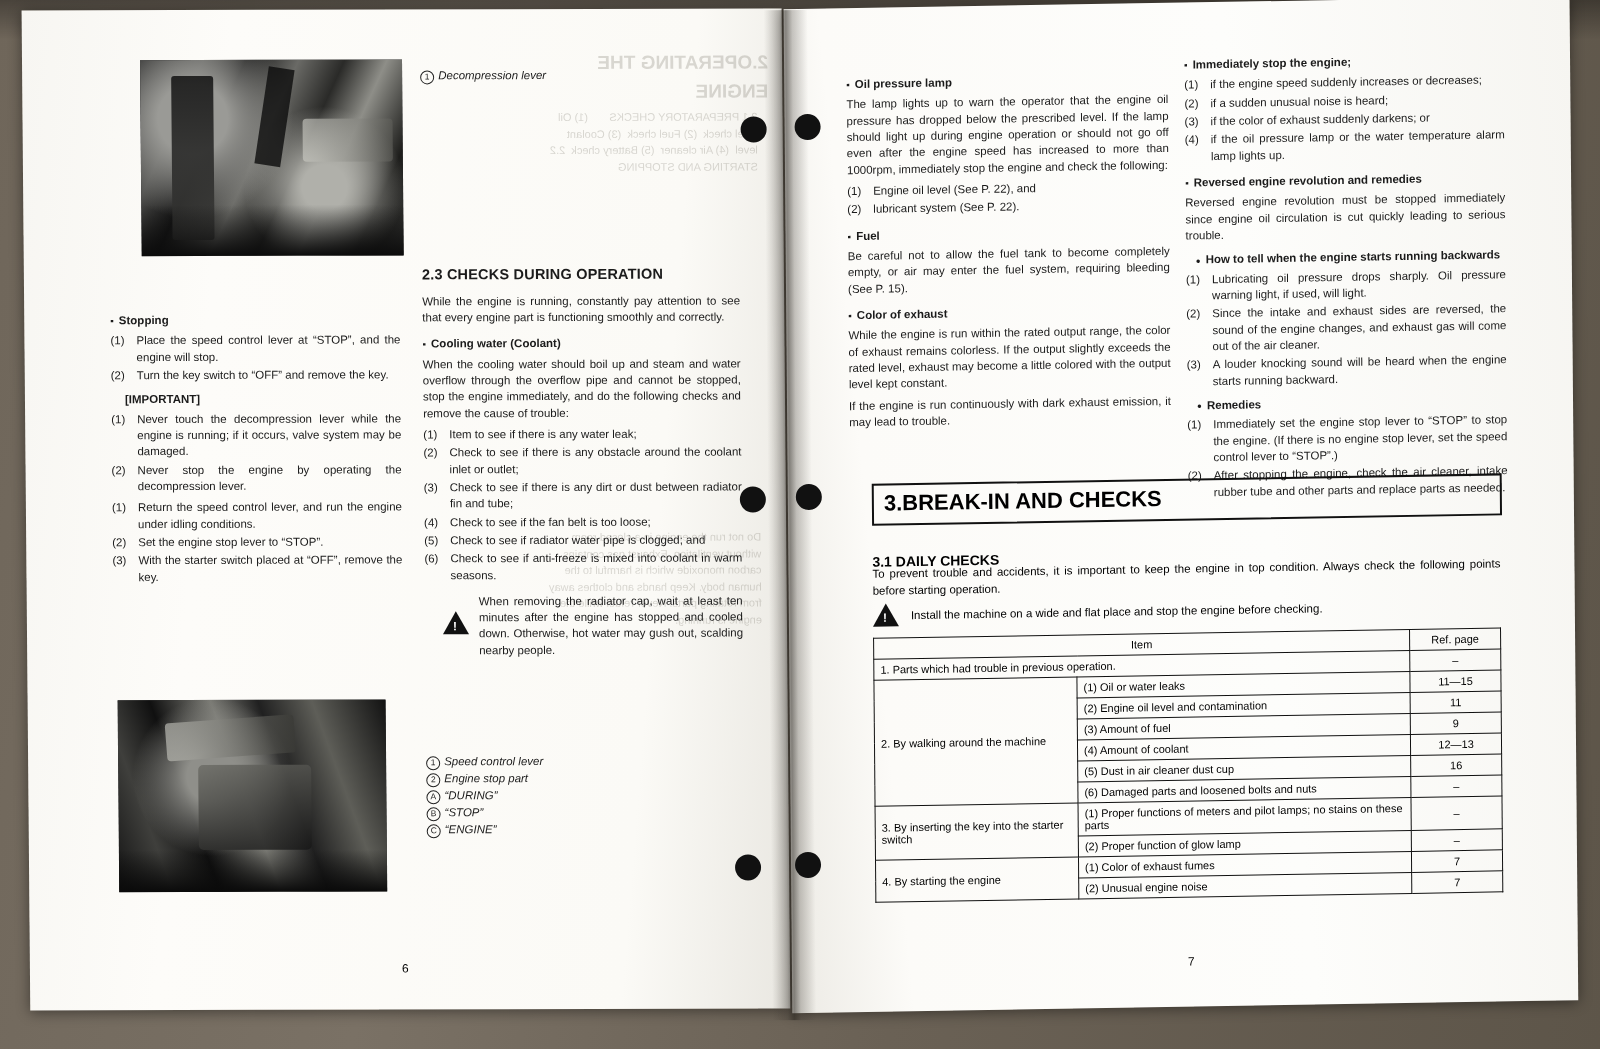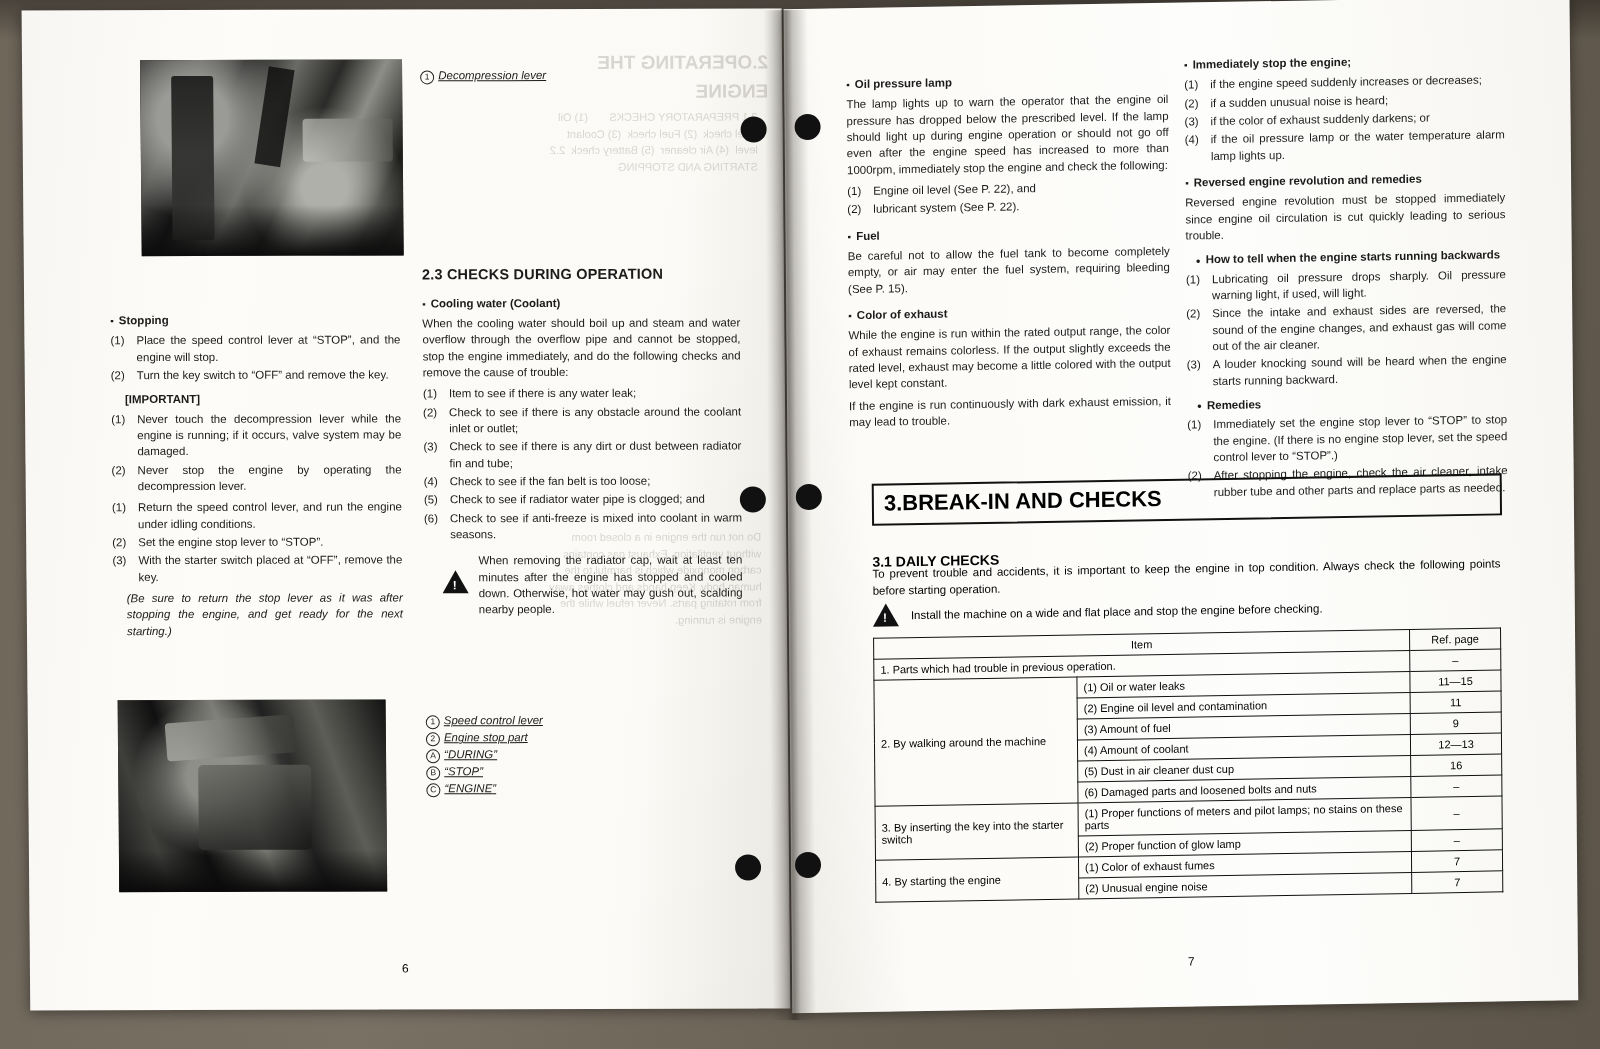--- a/index.html
+++ b/index.html
@@ -40,21 +40,21 @@
   ol.num li{position:relative;padding-left:26px;margin-bottom:2px;}
   ol.num li .n{position:absolute;left:0;width:24px;text-align:left;}
   .indent{padding-left:14px;}
   .imp{font-weight:bold;margin:8px 0 3px 14px;}
 
   .photo{position:absolute;background:#2b2b2b;overflow:hidden;}
   #photo1{left:118px;top:50px;width:262px;height:196px;}
   #photo2{left:90px;top:690px;width:268px;height:192px;}
   .photoinner{position:absolute;inset:0;}
 
-  .caption{font-style:italic;font-size:11.5px;text-decoration:underline;}
+  .caption{font-style:italic;font-size:11.5px;}
   .caption .circ{display:inline-block;width:12px;height:12px;border:1px solid #222;border-radius:50%;
       font-size:8.5px;line-height:11px;text-align:center;font-style:normal;margin-right:4px;}
 
   .warn{display:inline-block;width:0;height:0;border-left:13px solid transparent;border-right:13px solid transparent;border-bottom:23px solid #111;position:relative;}
   .warn:after{content:"!";position:absolute;left:-3px;top:7px;width:6px;color:#fff;font-size:12px;font-weight:bold;}
 
   
   .ghost{position:absolute;color:rgba(90,85,75,.22);font-size:11px;line-height:1.5;
          transform:scaleX(-1);pointer-events:none;user-select:none;}
 
@@ -104,29 +104,29 @@
         <ol class="num indent">
           <li><span class="n">(1)</span><span>Never touch the decompression lever while the engine is running; if it occurs, valve system may be damaged.</span></li>
           <li><span class="n">(2)</span><span>Never stop the engine by operating the decompression lever.</span></li>
         </ol>
 
         <ol class="num">
           <li><span class="n">(1)</span><span>Return the speed control lever, and run the engine under idling conditions.</span></li>
           <li><span class="n">(2)</span><span>Set the engine stop lever to “STOP”.</span></li>
           <li><span class="n">(3)</span><span>With the starter switch placed at “OFF”, remove the key.</span></li>
         </ol>
-        <p class="indent" style="font-style:italic;">(Be sure to return the stop lever as it was after stopping the engine, and get ready for the next starting.)</p>
       </div>
 
       <div class="col colL2">
         <div class="caption" style="margin-bottom:28px;">
           <span class="circ">1</span><span>Decompression lever</span>
         </div>
 
         <h2 class="sec" style="margin-top:180px;">2.3 CHECKS DURING OPERATION</h2>
+        <p>While the engine is running, constantly pay attention to see that every engine part is functioning smoothly and correctly.</p>
 
         <div class="bullethead">Cooling water (Coolant)</div>
         <p>When the cooling water should boil up and steam and water overflow through the overflow pipe and cannot be stopped, stop the engine immediately, and do the following checks and remove the cause of trouble:</p>
         <ol class="num">
           <li><span class="n">(1)</span><span>Item to see if there is any water leak;</span></li>
           <li><span class="n">(2)</span><span>Check to see if there is any obstacle around the coolant inlet or outlet;</span></li>
           <li><span class="n">(3)</span><span>Check to see if there is any dirt or dust between radiator fin and tube;</span></li>
           <li><span class="n">(4)</span><span>Check to see if the fan belt is too loose;</span></li>
           <li><span class="n">(5)</span><span>Check to see if radiator water pipe is clogged; and</span></li>
           <li><span class="n">(6)</span><span>Check to see if anti-freeze is mixed into coolant in warm seasons.</span></li>

